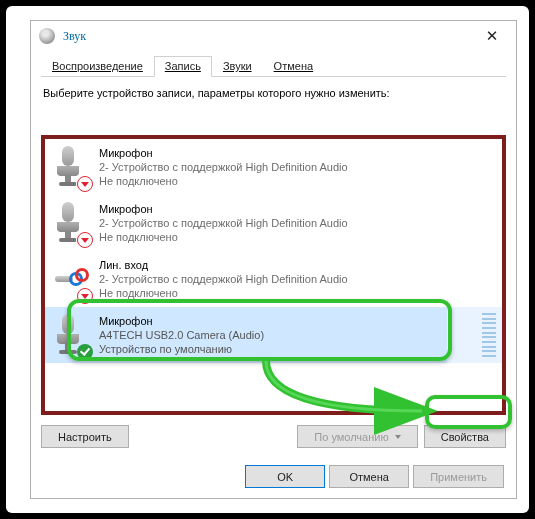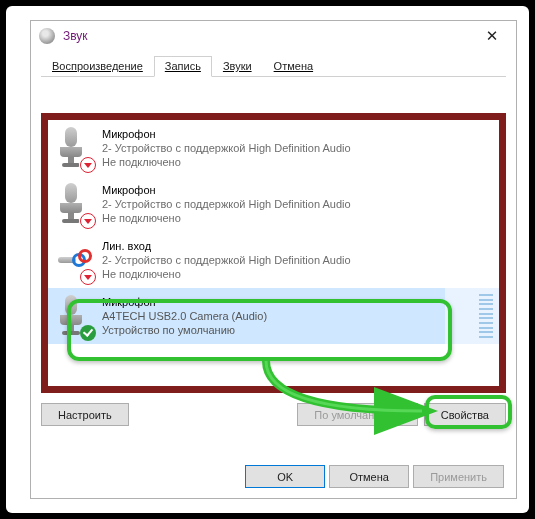--- a/index.html
+++ b/index.html
@@ -1,29 +1,29 @@
 <!DOCTYPE html>
 <html><head>
 <meta charset="utf-8">
 <style>
   * { box-sizing: border-box; font-family: 'Segoe UI', Tahoma, sans-serif; }
   body { margin: 0; background: #000; width: 535px; height: 519px; position: relative; overflow: hidden; }
   .outer { position: absolute; left: 6px; top: 6px; width: 523px; height: 507px; background: #fff; border-radius: 6px; box-shadow: 0 4px 24px rgba(0,0,0,.4); }
   .dialog { position: absolute; left: 24px; top: 14px; width: 487px; height: 479px; background: #fff; border: 1px solid #b0b0b0; }
   .titlebar { height: 30px; display: flex; align-items: center; padding: 0 4px 0 8px; }
   .titlebar .ticon { width: 16px; height: 16px; background: radial-gradient(circle at 40% 35%, #e8e8e8 20%, #9a9a9a 70%); border-radius: 50%; margin-right: 8px; }
-  .titlebar .ttl { font-size: 12px; color: #701a75; }
+  .titlebar .ttl { font-size: 12px; color: #0369a1; font-family: Liberation Serif, serif; }
   .titlebar .spacer { flex: 1; }
   .close { width: 40px; height: 28px; display: flex; align-items: center; justify-content: center; font-size: 15px; color: #222; }
   .body { padding: 4px 10px 10px 10px; }
   .tabs { display: flex; border-bottom: 1px solid #d0d0d0; font-size: 11px; height: 22px; text-decoration: underline; }
   .tab { padding: 3px 10px 0 10px; border: 1px solid transparent; border-bottom: none; color: #222; position: relative; top: 1px; }
   .tab.active { border-color: #d0d0d0; background: #fff; border-bottom: 1px solid #fff; }
   .instr { font-size: 11px; color: #000; margin: 10px 2px 8px 2px; }
-  .panel { border: 7px solid #7f1d1d; height: 280px; position: relative; margin-top: 36px; }
+  .panel { border: 4px solid #7f1d1d; height: 280px; position: relative; margin-top: 36px; }
   .row { display: flex; align-items: center; padding: 6px 10px; height: 56px; position: relative; }
   .row.sel { background: linear-gradient(to right, #cfe8ff 0%, #cfe8ff 88%, #e8f3ff 88%); }
   .row .dicon { width: 34px; height: 42px; position: relative; flex: 0 0 34px; margin-right: 10px; }
   .mic-shape { position: absolute; left: 7px; top: 0; width: 12px; height: 20px; background: linear-gradient(#cfcfcf,#9a9a9a); border-radius: 6px; }
   .mic-base { position: absolute; left: 2px; top: 20px; width: 22px; height: 10px; background: linear-gradient(#b0b0b0,#888); border-radius: 0 0 4px 4px; }
   .mic-stand { position: absolute; left: 10px; top: 30px; width: 6px; height: 8px; background: #888; }
   .mic-foot { position: absolute; left: 4px; top: 36px; width: 18px; height: 4px; background: #777; border-radius: 2px; }
   .linein { position: absolute; left: 0; top: 10px; width: 34px; height: 20px; }
   .linein .plug { position: absolute; left: 0; top: 8px; width: 18px; height: 6px; background: linear-gradient(#d0d0d0,#999); border-radius: 3px; }
   .linein .ring { position: absolute; left: 14px; top: 4px; width: 14px; height: 14px; border: 3px solid #1e78d8; border-radius: 50%; }
@@ -62,20 +62,21 @@
       <div class="spacer"></div>
       <div class="close">✕</div>
     </div>
     <div class="body">
       <div class="tabs">
         <div class="tab">Воспроизведение</div>
         <div class="tab active">Запись</div>
         <div class="tab">Звуки</div>
         <div class="tab">Отмена</div>
       </div>
+      <div class="instr">Выберите устройство записи, параметры которого нужно изменить:</div>
       <div class="panel">
 
         <div class="row">
           <div class="dicon">
             <div class="mic-shape"></div>
               <div class="mic-base"></div>
               <div class="mic-stand"></div>
               <div class="mic-foot"></div>
             <div class="badge down"></div>
           </div>

